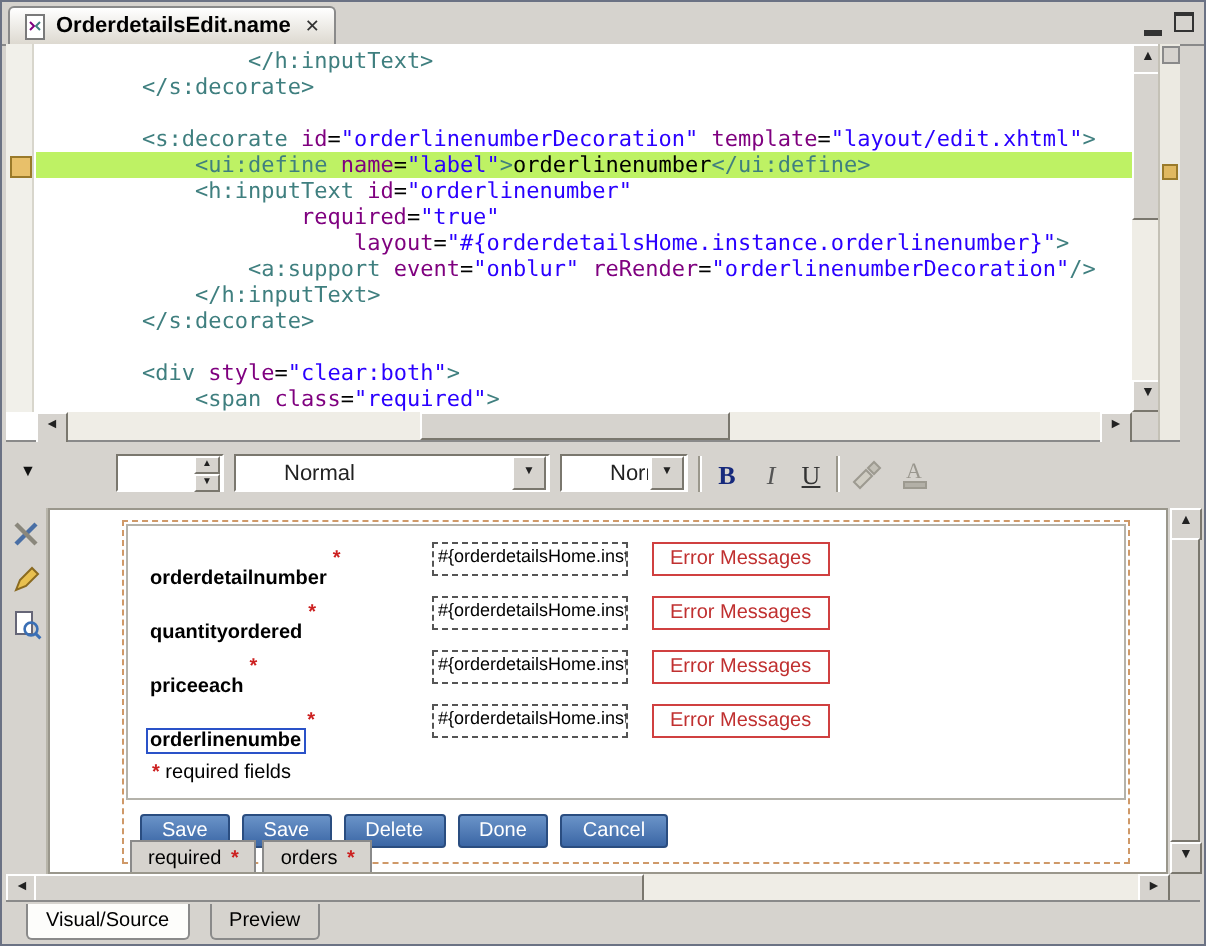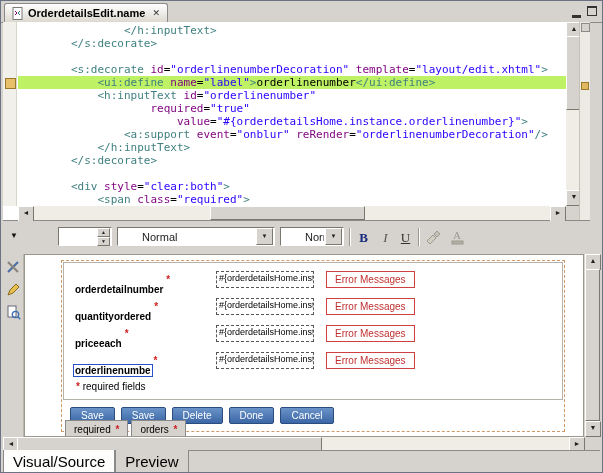--- a/index.html
+++ b/index.html
@@ -98,21 +98,21 @@
   .inner-tabs{position:absolute;left:40px;top:165px;display:flex;gap:3px;}
   .itab{border:1px solid #8a8a8a;background:#d6d3ce;font-size:10px;padding:3px 8px;}
   
   .hsb2{position:absolute;left:2px;right:17px;bottom:21px;height:14px;background:#efede6;}
   .hsb2 .lf{left:0;top:0;}
   .hsb2 .rt{right:0;top:0;}
   .hsb2 .sb-thumb{top:0;left:14px;width:52%;height:12px;}
   .corner2{position:absolute;right:2px;bottom:21px;width:15px;height:14px;background:#d6d3ce;}
   
   .bottom-tabs{position:absolute;left:2px;right:2px;bottom:0;height:21px;background:#d6d3ce;border-top:1px solid #8a8a8a;}
-  .btab{display:inline-block;margin-left:0;padding:3px 9px;font-size:15px;border:1px solid #8a8a8a;border-top:none;
+  .btab{display:inline-block;margin-left:10px;padding:3px 9px;font-size:10px;border:1px solid #8a8a8a;border-top:none;
         border-radius:0 0 3px 3px;background:#d6d3ce;position:relative;top:-1px;}
   .btab.active{background:#fdfdfb;font-weight:normal;}
 </style>
 </head>
 <body>
 
 <div class="app">
 
   <div class="tabrow">
     <div class="etab">
@@ -136,21 +136,21 @@
     </div>
     <div class="code">
       <div id="code-lines">
           <div class="code-line"><span class="tok-plain">                </span><span class="tok-tag">&lt;/h:inputText&gt;</span></div>
           <div class="code-line"><span class="tok-plain">        </span><span class="tok-tag">&lt;/s:decorate&gt;</span></div>
           <div class="code-line">&nbsp;</div>
           <div class="code-line"><span class="tok-plain">        </span><span class="tok-tag">&lt;s:decorate</span><span class="tok-plain"> </span><span class="tok-attr">id</span><span class="tok-plain">=</span><span class="tok-val">"orderlinenumberDecoration"</span><span class="tok-plain"> </span><span class="tok-attr">template</span><span class="tok-plain">=</span><span class="tok-val">"layout/edit.xhtml"</span><span class="tok-tag">&gt;</span></div>
           <div class="code-line highlight"><span class="tok-plain">            </span><span class="tok-tag">&lt;ui:define</span><span class="tok-plain"> </span><span class="tok-attr">name</span><span class="tok-plain">=</span><span class="tok-val">"label"</span><span class="tok-tag">&gt;</span><span class="tok-text">orderlinenumber</span><span class="tok-tag">&lt;/ui:define&gt;</span></div>
           <div class="code-line"><span class="tok-plain">            </span><span class="tok-tag">&lt;h:inputText</span><span class="tok-plain"> </span><span class="tok-attr">id</span><span class="tok-plain">=</span><span class="tok-val">"orderlinenumber"</span></div>
           <div class="code-line"><span class="tok-plain">                    </span><span class="tok-attr">required</span><span class="tok-plain">=</span><span class="tok-val">"true"</span></div>
-          <div class="code-line"><span class="tok-plain">                        </span><span class="tok-attr">value</span><span class="tok-plain">=</span><span class="tok-val">"#{orderdetailsHome.instance.orderlinenumber}"</span><span class="tok-tag">&gt;</span></div>
+          <div class="code-line"><span class="tok-plain">                        </span><span class="tok-attr">layout</span><span class="tok-plain">=</span><span class="tok-val">"#{orderdetailsHome.instance.orderlinenumber}"</span><span class="tok-tag">&gt;</span></div>
           <div class="code-line"><span class="tok-plain">                </span><span class="tok-tag">&lt;a:support</span><span class="tok-plain"> </span><span class="tok-attr">event</span><span class="tok-plain">=</span><span class="tok-val">"onblur"</span><span class="tok-plain"> </span><span class="tok-attr">reRender</span><span class="tok-plain">=</span><span class="tok-val">"orderlinenumberDecoration"</span><span class="tok-tag">/&gt;</span></div>
           <div class="code-line"><span class="tok-plain">            </span><span class="tok-tag">&lt;/h:inputText&gt;</span></div>
           <div class="code-line"><span class="tok-plain">        </span><span class="tok-tag">&lt;/s:decorate&gt;</span></div>
           <div class="code-line">&nbsp;</div>
           <div class="code-line"><span class="tok-plain">        </span><span class="tok-tag">&lt;div</span><span class="tok-plain"> </span><span class="tok-attr">style</span><span class="tok-plain">=</span><span class="tok-val">"clear:both"</span><span class="tok-tag">&gt;</span></div>
           <div class="code-line"><span class="tok-plain">            </span><span class="tok-tag">&lt;span</span><span class="tok-plain"> </span><span class="tok-attr">class</span><span class="tok-plain">=</span><span class="tok-val">"required"</span><span class="tok-tag">&gt;</span></div>
         </div>
     </div>
     <div class="vsb">
       <div class="sb-btn up">▲</div>

